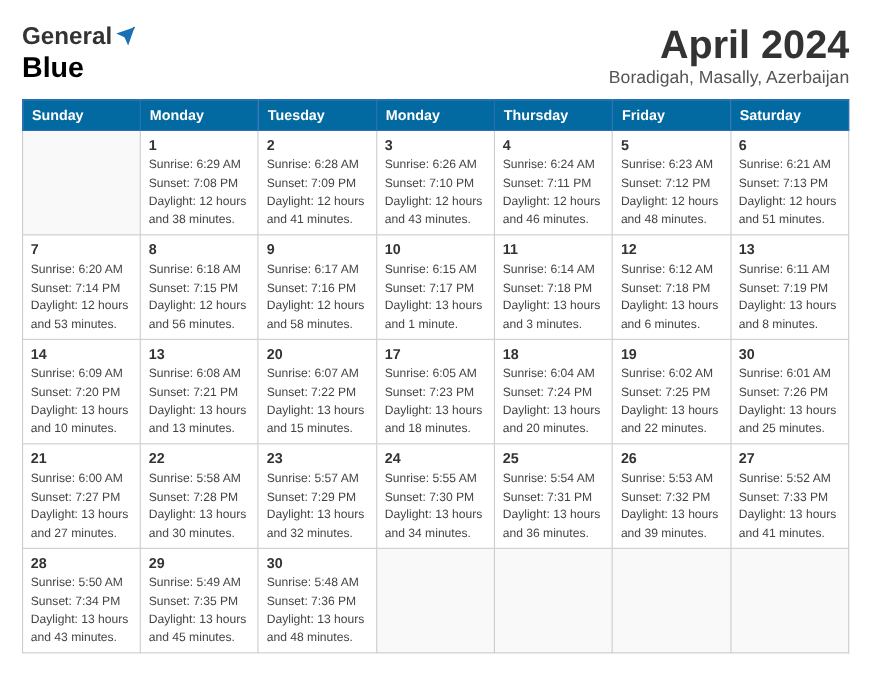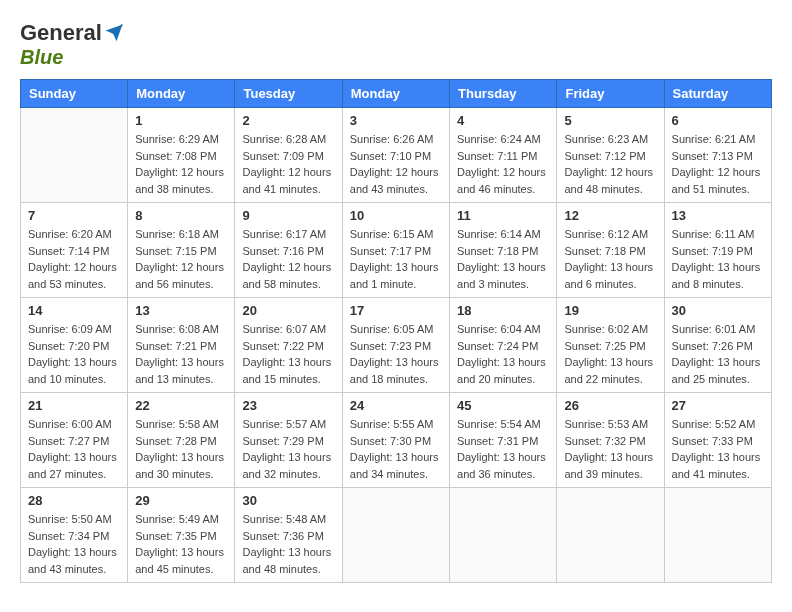--- a/index.html
+++ b/index.html
@@ -24,24 +24,23 @@
     .logo-text {
       display: flex;
       align-items: center;
     }
     .logo-general {
       font-size: 22px;
       font-weight: bold;
       color: #333;
     }
     .logo-blue {
-      font-size: 20px;
-      font-weight: bold;
-      color: #4d7c0f;
-      font-style: italic;
+      font-size: 26px;
+      font-weight: bold;
+      color: #000000;
     }
     .logo-bird {
       width: 20px;
       height: 20px;
       margin-left: 2px;
     }
     .title-section {
       text-align: right;
     }
     .month-title {
@@ -51,21 +50,21 @@
     }
     .location-title {
       font-size: 16px;
       color: #555;
     }
     .calendar {
       width: 100%;
       border-collapse: collapse;
     }
     .calendar th {
-      background-color: #3b82f6;
+      background-color: #0369a1;
       color: #fff;
       text-align: left;
       padding: 6px 8px;
       font-size: 13px;
       border: 1px solid #2a6db5;
     }
     .calendar td {
       vertical-align: top;
       padding: 5px 7px;
       border: 1px solid #ccc;
@@ -95,20 +94,24 @@
   <div class="logo">
     <div class="logo-text">
       <span class="logo-general">General</span>
       <svg class="logo-bird" viewBox="0 0 24 24" xmlns="http://www.w3.org/2000/svg">
         <path d="M22 2L11 13" stroke="#1a6fb5" stroke-width="2" fill="none"></path>
         <path d="M22 2L15 22L11 13L2 9L22 2Z" fill="#1a6fb5"></path>
       </svg>
     </div>
     <span class="logo-blue">Blue</span>
   </div>
+  <div class="title-section">
+    <div class="month-title">April 2024</div>
+    <div class="location-title">Boradigah, Masally, Azerbaijan</div>
+  </div>
 </div>
 
 <table class="calendar">
   <thead>
     <tr>
     <th>Sunday</th>
         <th>Monday</th>
         <th>Tuesday</th>
         <th>Monday</th>
         <th>Thursday</th>
@@ -215,21 +218,21 @@
         </td>
         <td>
           <span class="day-number">23</span>
           <div class="day-info">Sunrise: 5:57 AM<br>Sunset: 7:29 PM<br>Daylight: 13 hours<br>and 32 minutes.</div>
         </td>
         <td>
           <span class="day-number">24</span>
           <div class="day-info">Sunrise: 5:55 AM<br>Sunset: 7:30 PM<br>Daylight: 13 hours<br>and 34 minutes.</div>
         </td>
         <td>
-          <span class="day-number">45</span>
+          <span class="day-number">25</span>
           <div class="day-info">Sunrise: 5:54 AM<br>Sunset: 7:31 PM<br>Daylight: 13 hours<br>and 36 minutes.</div>
         </td>
         <td>
           <span class="day-number">26</span>
           <div class="day-info">Sunrise: 5:53 AM<br>Sunset: 7:32 PM<br>Daylight: 13 hours<br>and 39 minutes.</div>
         </td>
         <td>
           <span class="day-number">27</span>
           <div class="day-info">Sunrise: 5:52 AM<br>Sunset: 7:33 PM<br>Daylight: 13 hours<br>and 41 minutes.</div>
         </td>

